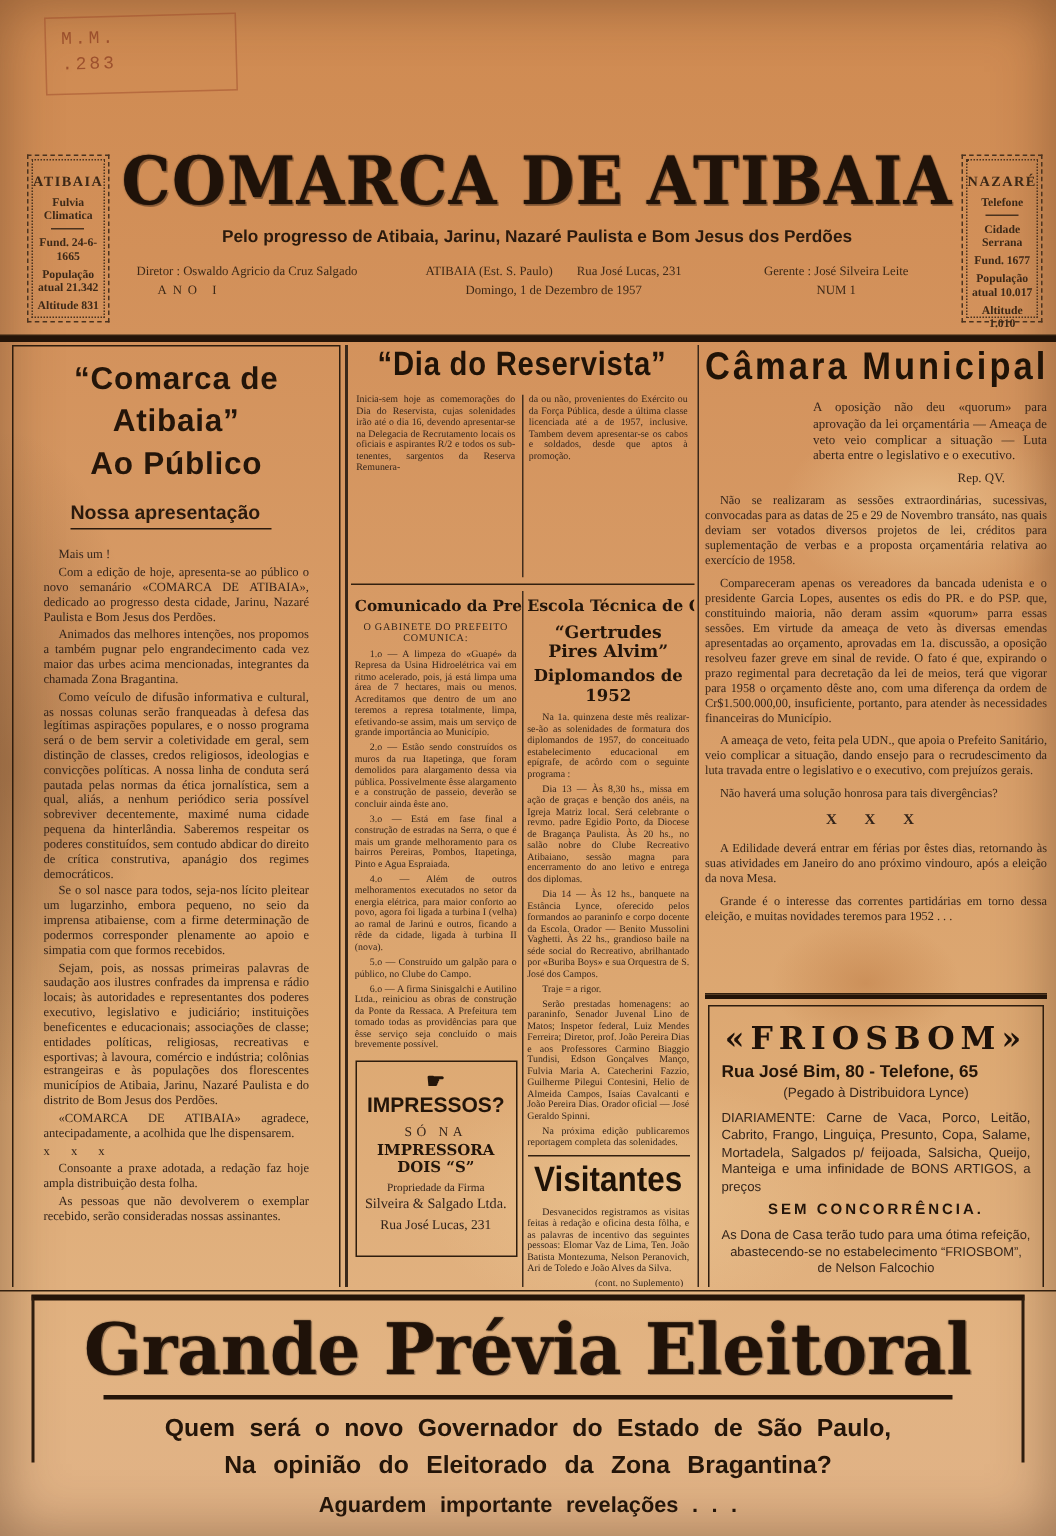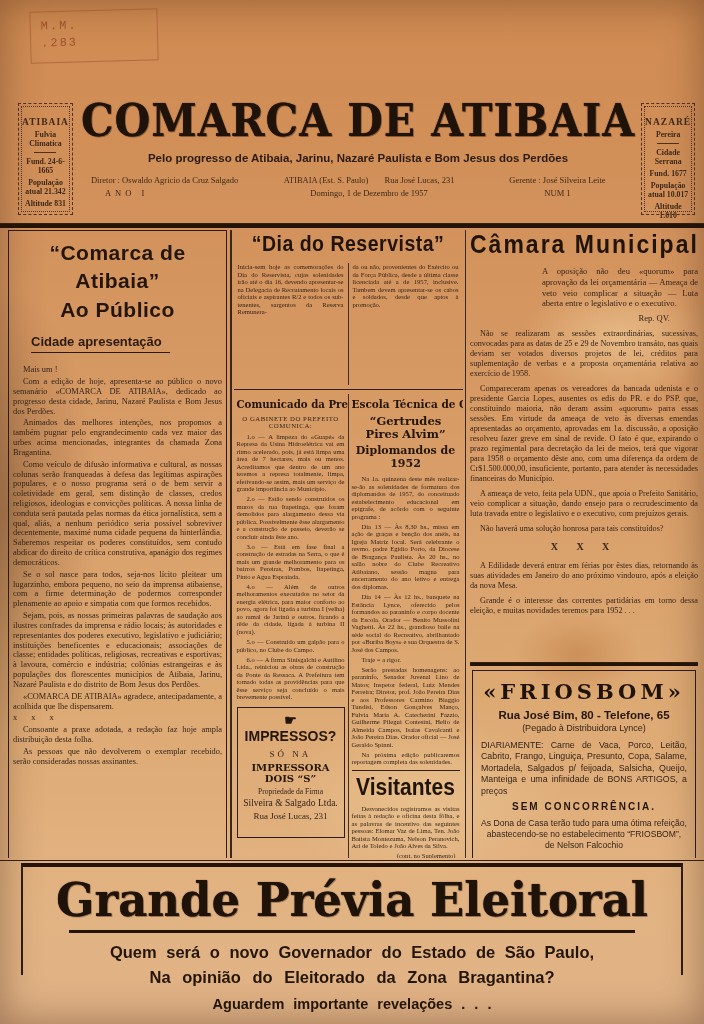--- a/index.html
+++ b/index.html
@@ -56,21 +56,21 @@
   .vr { width:1.5px; background:#3a281a; }
   .col { overflow:hidden; }
   .col1 { width:230px; padding:0 3px 0 8px; }
   .col2 { width:233px; padding:0 2px; }
   .col3 { flex:1; padding:0 6px 0 4px; }
   p.just { text-align:justify; text-indent:10px; }
   .body-lg { font-size:8.4px; line-height:1.17; }
   .body-md { font-size:8.2px; line-height:1.22; }
   .body-sm { font-size:6.6px; line-height:1.14; }
   
-  .box-article { border:1.8px solid #2e1d0e; padding:8px 4px 6px; height:652px; overflow:hidden; }
+  .box-article { border:1.8px solid #2e1d0e; padding:8px 20px 6px; height:652px; overflow:hidden; }
   .h-ao-publico { font-family:"Liberation Sans", sans-serif; font-weight:bold; text-align:center; font-size:21px; line-height:1.35; color:#241509; letter-spacing:.5px; }
   .h-apres { font-family:"Liberation Sans", sans-serif; font-weight:bold; font-size:13px; margin:10px 0 12px 18px; color:#2b1a0d; display:inline-block; border-bottom:1.5px solid #2b1a0d; padding:0 8px 3px 0; }
   .box-article p { margin-bottom:2px; }
   .xxx-sm { text-align:center; text-indent:0 !important; letter-spacing:6px; }
   .pharma { border-top:3px double #2e1d0e; border-bottom:3px double #2e1d0e; margin-top:5px; padding:7px 6px 6px; height:62px; font-family:Liberation Sans, sans-serif; }
   .pharma .l1 { font-weight:bold; font-size:11px; padding-left:12px; color:#241509; }
   .pharma .l2 { font-weight:bold; font-size:11.5px; text-align:center; margin-top:5px; color:#241509; }
   .pharma .l3 { font-size:8px; text-align:right; letter-spacing:2px; margin-top:4px; padding-right:12px; }
   
   .h-reservista { font-family:"Liberation Sans", sans-serif; font-weight:bold; font-size:19.5px; text-align:center; letter-spacing:.5px; color:#201307; transform:scaleY(1.15); padding-top:2px; }
@@ -97,21 +97,21 @@
   .cont-note { text-align:right; font-size:6.6px; padding-right:4px; }
   
   .h-camara { font-family:"Liberation Sans", sans-serif; font-weight:bold; font-size:23px; letter-spacing:2px; text-align:center; color:#201307; transform:scaleY(1.12); white-space:nowrap; }
   .camara-art { height:428px; overflow:hidden; }
   .lede { margin:8px 0 4px 72px; font-size:8.6px; line-height:1.25; text-align:justify; }
   .byline { text-align:right; padding-right:28px; font-size:8.6px; margin-bottom:6px; }
   .camara-art p.body { margin-bottom:5px; }
   .xxx-lg { text-align:center; letter-spacing:8px; font-weight:bold; font-size:10px; margin:7px 0; }
   .friosbom { border:1.6px solid #2e1d0e; margin:3px 2px 0; padding:8px 8px 6px; height:202px; overflow:hidden; font-family:"Liberation Sans", sans-serif; }
   .f-title { font-family:"DejaVu Serif", serif; font-weight:bold; font-size:21px; letter-spacing:4px; text-align:center; color:#1f1209; }
-  .f-addr { font-weight:bold; font-size:11.5px; text-align:center; margin-top:5px; color:#241509; }
+  .f-addr { font-weight:bold; font-size:11.5px; text-align:left; margin-top:5px; color:#241509; }
   .f-note { font-size:9px; text-align:center; margin-top:2px; }
   .f-body { font-size:8.8px; text-align:justify; margin-top:7px; line-height:1.3; }
   .f-emph { font-weight:bold; font-size:10px; letter-spacing:2px; text-align:center; margin-top:4px; color:#241509; }
   .f-foot { font-size:8.6px; text-align:center; margin-top:6px; line-height:1.3; }
   
   .previa { position:absolute; top:860px; left:0; width:704px; height:164px; border-top:1px solid #33200f; overflow:hidden; }
   .previa-inner { border-top:4px solid #241408; border-left:2px solid #2e1d0e; border-right:2px solid #2e1d0e; margin:2px 21px 0; height:112px; padding-top:6px; }
   .h-previa { font-family:"DejaVu Serif", serif; font-weight:bold; font-size:45px; text-align:center; color:#1f1209; transform:scaleY(1.05); white-space:nowrap; text-shadow:0 0 1px rgba(31,18,9,.85), 1px 1px 0 rgba(31,18,9,.3); }
   .previa-underline { width:86%; margin:4px auto 10px; border-top:3px solid #241408; }
   .pq { font-family:"Liberation Sans", sans-serif; font-weight:bold; text-align:center; color:#241509; }
@@ -154,40 +154,40 @@
           <div>Domingo, 1 de Dezembro de 1957</div>
         </div>
         <div class="m-right">
           <div>Gerente : José Silveira Leite</div>
           <div>NUM 1</div>
         </div>
       </div>
     </div>
     <div class="info-box right">
       <div class="bname">NAZARÉ</div>
-      <div>Pereira</div>
+      <div>Telefone</div>
       <div class="tick"></div>
       <div>Cidade Serrana</div>
       <div>Fund. 1677</div>
       <div>População atual 10.017</div>
       <div>Altitude 1.010</div>
     </div>
   </header>
 
   <div class="rule2 main"></div>
 
   <main class="columns">
 
     <section class="col col1">
       <article class="box-article body-lg">
         <h2 class="h-ao-publico">
           <span>“Comarca de Atibaia”</span><br>
           <span>Ao Público</span>
         </h2>
-        <div><span class="h-apres">Cidade apresentação</span></div>
+        <div><span class="h-apres">Nossa apresentação</span></div>
         <p class="just">Mais um !</p>
         <p class="just">Com a edição de hoje, apresenta-se ao público o novo semanário «COMARCA DE ATIBAIA», dedicado ao progresso desta cidade, Jarinu, Nazaré Paulista e Bom Jesus dos Perdões.</p>
         <p class="just">Animados das melhores intenções, nos propomos a também pugnar pelo engrandecimento cada vez maior das urbes acima mencionadas, integrantes da chamada Zona Bragantina.</p>
         <p class="just">Como veículo de difusão informativa e cultural, as nossas colunas serão franqueadas à defesa das legítimas aspirações populares, e o nosso programa será o de bem servir a coletividade em geral, sem distinção de classes, credos religiosos, ideologias e convicções políticas. A nossa linha de conduta será pautada pelas normas da ética jornalística, sem a qual, aliás, a nenhum periódico seria possível sobreviver decentemente, maximé numa cidade pequena da hinterlândia. Saberemos respeitar os poderes constituídos, sem contudo abdicar do direito de crítica construtiva, apanágio dos regimes democráticos.</p>
         <p class="just">Se o sol nasce para todos, seja-nos lícito pleitear um lugarzinho, embora pequeno, no seio da imprensa atibaiense, com a firme determinação de podermos corresponder plenamente ao apoio e simpatia com que formos recebidos.</p>
         <p class="just">Sejam, pois, as nossas primeiras palavras de saudação aos ilustres confrades da imprensa e rádio locais; às autoridades e representantes dos poderes executivo, legislativo e judiciário; instituições beneficentes e educacionais; associações de classe; entidades políticas, religiosas, recreativas e esportivas; à lavoura, comércio e indústria; colônias estrangeiras e às populações dos florescentes municípios de Atibaia, Jarinu, Nazaré Paulista e do distrito de Bom Jesus dos Perdões.</p>
         <p class="just">«COMARCA DE ATIBAIA» agradece, antecipadamente, a acolhida que lhe dispensarem.</p>
         <p class="just xxx-sm">x x x</p>
         <p class="just">Consoante a praxe adotada, a redação faz hoje ampla distribuição desta folha.</p>
         <p class="just">As pessoas que não devolverem o exemplar recebido, serão consideradas nossas assinantes.</p>
@@ -260,21 +260,21 @@
     <div class="vr"></div>
 
     <section class="col col3">
       <article class="camara-art body-md">
         <h2 class="h-camara">Câmara Municipal</h2>
         <p class="lede">A oposição não deu «quorum» para aprovação da lei orçamentária — Ameaça de veto veio complicar a situação — Luta aberta entre o legislativo e o executivo.</p>
         <p class="byline">Rep. QV.</p>
         <p class="just body">Não se realizaram as sessões extraordinárias, sucessivas, convocadas para as datas de 25 e 29 de Novembro transáto, nas quais deviam ser votados diversos projetos de lei, créditos para suplementação de verbas e a proposta orçamentária relativa ao exercício de 1958.</p>
         <p class="just body">Compareceram apenas os vereadores da bancada udenista e o presidente Garcia Lopes, ausentes os edis do PR. e do PSP. que, constituindo maioria, não deram assim «quorum» parra essas sessões. Em virtude da ameaça de veto às diversas emendas apresentadas ao orçamento, aprovadas em 1a. discussão, a oposição resolveu fazer greve em sinal de revide. O fato é que, expirando o prazo regimental para decretação da lei de meios, terá que vigorar para 1958 o orçamento dêste ano, com uma diferença da ordem de Cr$1.500.000,00, insuficiente, portanto, para atender às necessidades financeiras do Município.</p>
         <p class="just body">A ameaça de veto, feita pela UDN., que apoia o Prefeito Sanitário, veio complicar a situação, dando ensejo para o recrudescimento da luta travada entre o legislativo e o executivo, com prejuízos gerais.</p>
-        <p class="just body">Não haverá uma solução honrosa para tais constituídos?</p>
+        <p class="just body">Não haverá uma solução honrosa para tais divergências?</p>
         <p class="xxx-lg">X X X</p>
         <p class="just body">A Edilidade deverá entrar em férias por êstes dias, retornando às suas atividades em Janeiro do ano próximo vindouro, após a eleição da nova Mesa.</p>
         <p class="just body">Grande é o interesse das correntes partidárias em torno dessa eleição, e muitas novidades teremos para 1952 . . .</p>
       </article>
       <div class="rule2 sm"></div>
       <aside class="friosbom">
         <div class="f-title">«FRIOSBOM»</div>
         <div class="f-addr">Rua José Bim, 80 - Telefone, 65</div>
         <div class="f-note">(Pegado à Distribuidora Lynce)</div>
         <div class="f-body">DIARIAMENTE: Carne de Vaca, Porco, Leitão, Cabrito, Frango, Linguiça, Presunto, Copa, Salame, Mortadela, Salgados p/ feijoada, Salsicha, Queijo, Manteiga e uma infinidade de BONS ARTIGOS, a preços</div>

